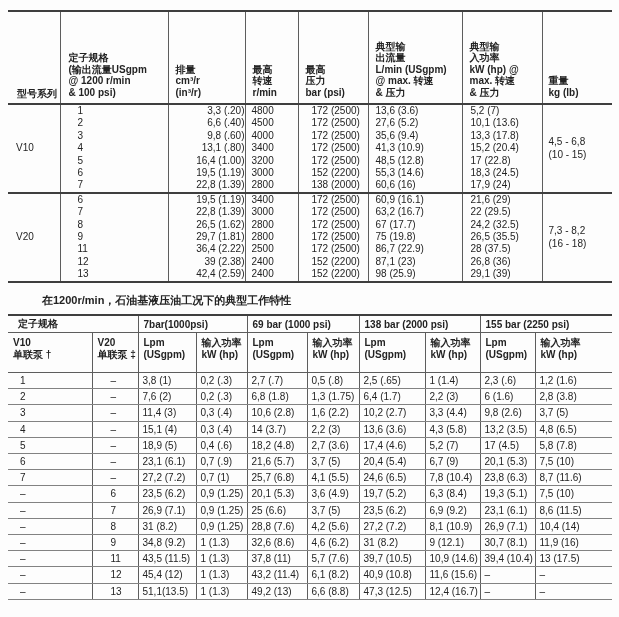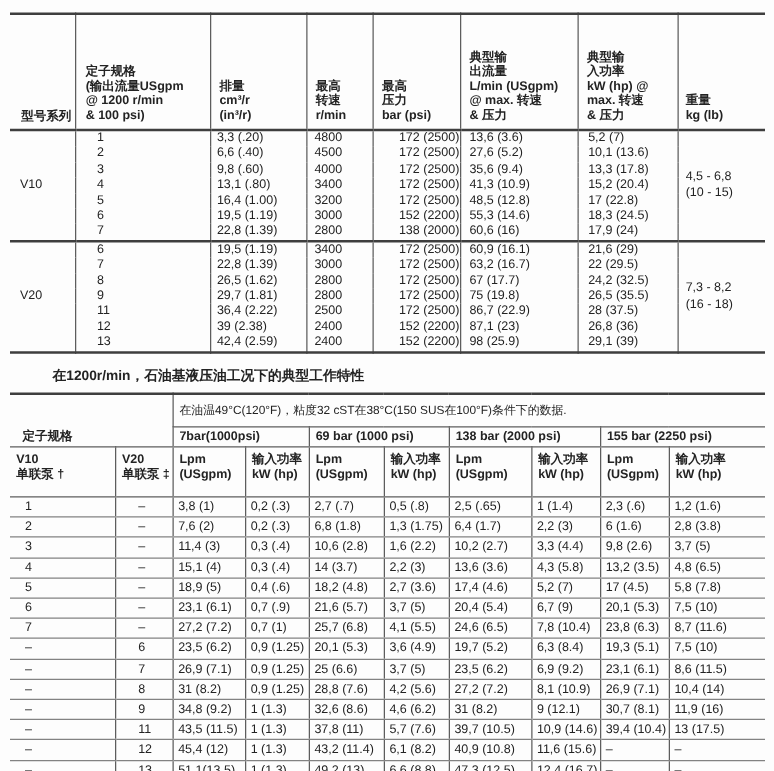--- a/index.html
+++ b/index.html
@@ -29,23 +29,23 @@
     border-bottom:2px solid #3e3e3e;
   }
   .t1 thead th.h-model { padding-bottom:4px; padding-left:9px; }
   .t1 thead th.h-rotor { padding-left:8px; }
   .t1 thead th.h-weight { padding-left:6px; }
   .bl { border-left:1px solid #5d5d5d; }
   .t1 tbody td { height:12.4px; line-height:12.4px; padding:0; white-space:nowrap; }
   .t1 td.m { vertical-align:middle; padding-left:8px; }
   .t1 td.w { vertical-align:middle; white-space:pre-line; line-height:13px; padding-left:6px; }
   .t1 td.d-rotor { padding-left:17px; }
-  .t1 td.d-disp  { padding-left:5px; }
+  .t1 td.d-disp  { padding-left:5px;text-align:right; }
   .t1 td.d-speed { padding-left:6px;margin-top:40px; }
-  .t1 td.d-press { padding-left:5px;text-align:right; }
+  .t1 td.d-press { padding-left:13px; }
   .t1 td.d-flow  { padding-left:7px; }
   .t1 td.d-power { padding-left:8px; }
   .t1 tr.g2 td { border-top:2px solid #3e3e3e; }
 
   
   .t2-title {
     position:absolute; top:293px; left:42px;
     font-size:11px; font-weight:bold; white-space:nowrap;text-align:center;
   }
   .t2 {
@@ -253,24 +253,20 @@
         <col style="width:58px">
         <col style="width:51px">
       <col style="width:60px">
         <col style="width:52px">
         <col style="width:66px">
         <col style="width:55px">
       <col style="width:55px">
         <col style="width:77px">
     </colgroup>
     <thead>
-      <tr>
-        <td class="cond-blank" colspan="2"></td>
-        <td class="cond" colspan="8">在油温49°C(120°F)，粘度32 cST在38°C(150 SUS在100°F)条件下的数据.</td>
-      </tr>
       <tr class="press">
         <th class="rotor-label" colspan="2">定子规格</th>
         <th class="bl" colspan="2">7bar(1000psi)</th>
         <th class="bl" colspan="2">69 bar (1000 psi)</th>
         <th class="bl" colspan="2">138 bar (2000 psi)</th>
         <th class="bl" colspan="2">155 bar (2250 psi)</th>
       </tr>
       <tr class="sub">
         <th>V10
 单联泵 †</th>

